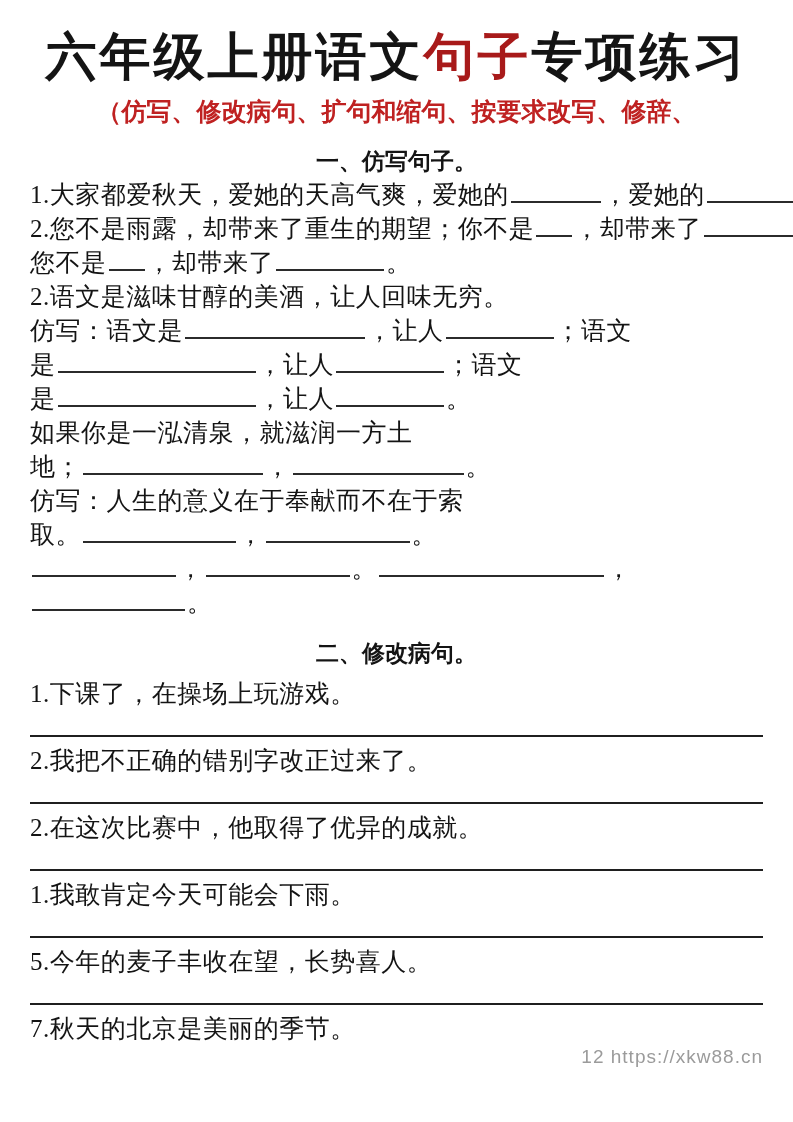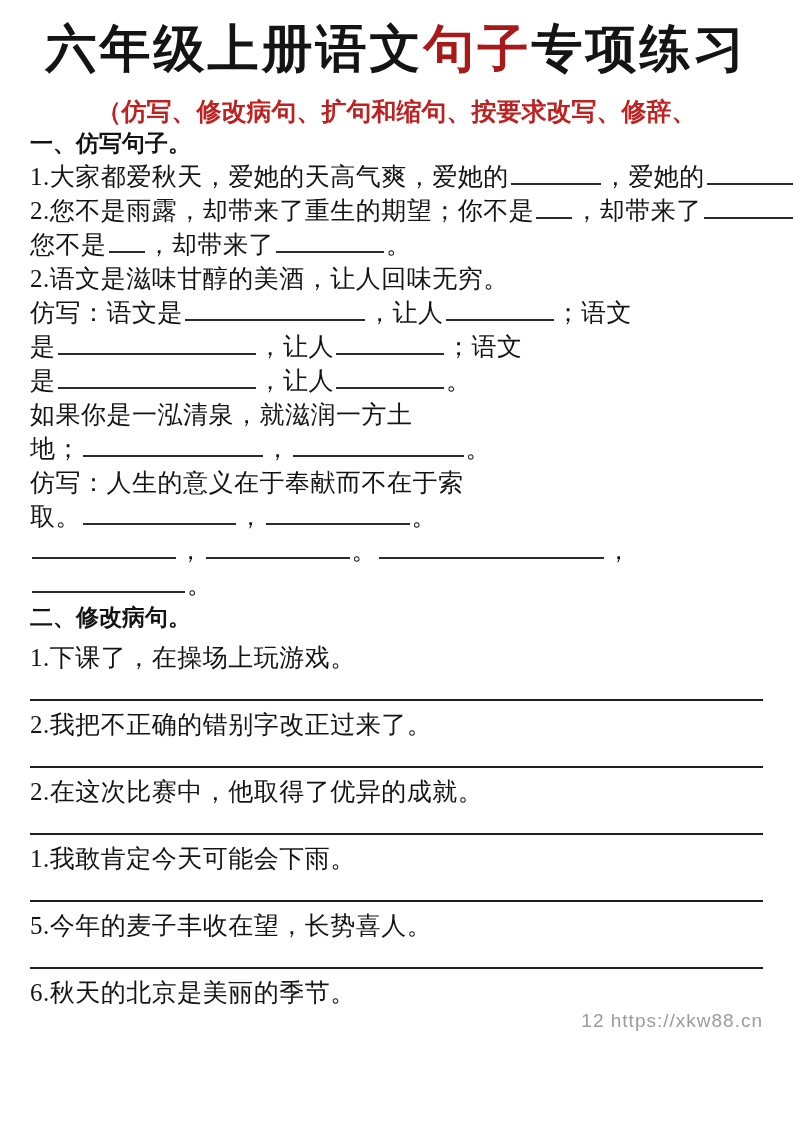--- a/index.html
+++ b/index.html
@@ -4,46 +4,48 @@
 <style>
   html, body { margin: 0; padding: 0; }
   body {
     width: 793px;
     height: 1122px;
     background: #ffffff;
     overflow: hidden;
     font-family: "Liberation Serif", "DejaVu Serif", serif;
     color: var(--body-text, #141414);
   }
-  .page { padding: 12px 30px 0 30px; box-sizing: border-box; }
+  .page { padding: 20px 30px 0 30px; box-sizing: border-box; }
 
   .title {
     margin: 8px 0 0 0;
     text-align: center;
     font-size: 51px;
     font-weight: 700;
     letter-spacing: 3px;
     line-height: 1.15;
     white-space: nowrap;
   }
   .title-red { color: var(--title-red, #a81a1a); }
 
   .subtitle {
-    margin-top: 16px;
+    margin-top: 8px;
     text-align: center;
     color: var(--subtitle-red, #bf2121);
     font-weight: 700;
     font-size: 25px;
     line-height: 33px;
   }
 
   .section-heading {
     font-size: 23px;
     font-weight: 700;
     line-height: 32px;
+    margin-top: 18px;
+    text-align: center;
   }
 
   .line {
     font-size: 25px;
     line-height: 34px;
     white-space: nowrap;
     letter-spacing: 0.5px;
   }
 
   .blank {
@@ -101,18 +103,18 @@
       <div class="line fix-line">1.下课了，在操场上玩游戏。</div>
       <div class="answer-rule"></div>
       <div class="line fix-line">2.我把不正确的错别字改正过来了。</div>
       <div class="answer-rule"></div>
       <div class="line fix-line">2.在这次比赛中，他取得了优异的成就。</div>
       <div class="answer-rule"></div>
       <div class="line fix-line">1.我敢肯定今天可能会下雨。</div>
       <div class="answer-rule"></div>
       <div class="line fix-line">5.今年的麦子丰收在望，长势喜人。</div>
       <div class="answer-rule"></div>
-      <div class="line fix-line">6.秋天的北京是美丽的季节。</div>
+      <div class="line fix-line">7.秋天的北京是美丽的季节。</div>
     </div>
 
   <div class="footer">12 https://xkw88.cn</div>
 
 </div>
 
 </body></html>

